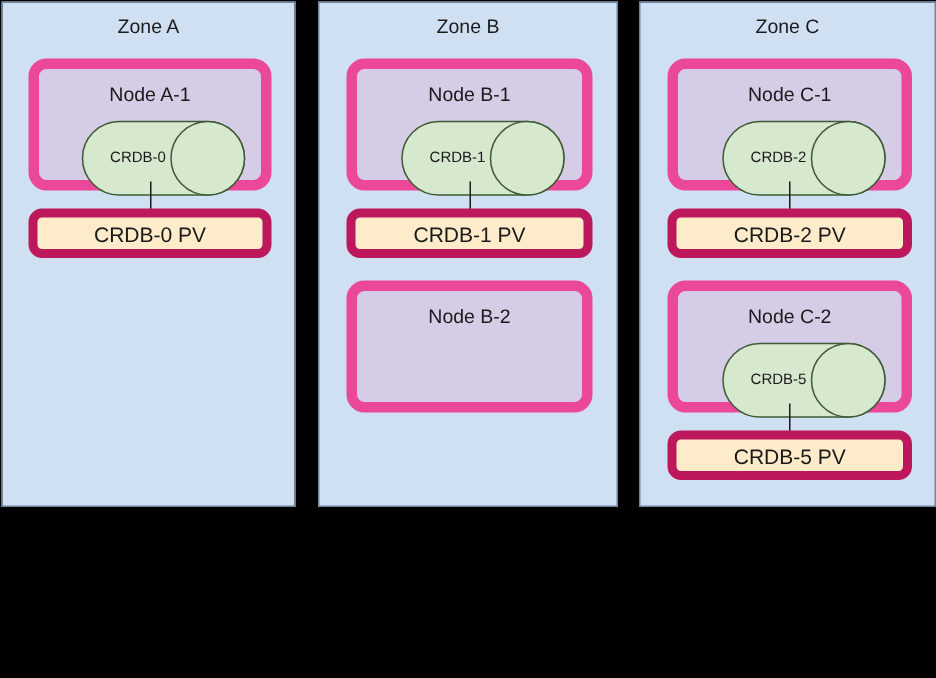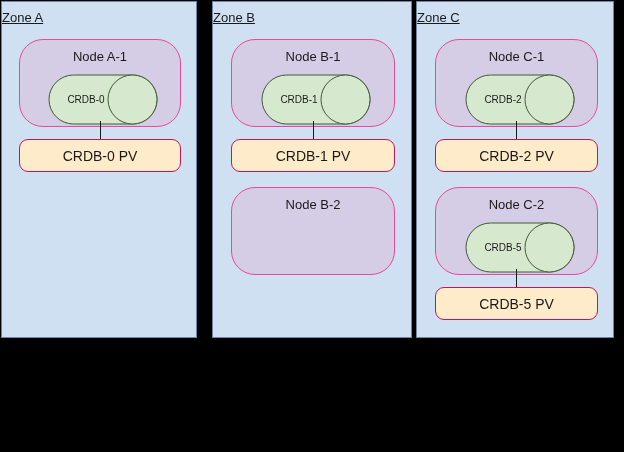--- a/index.html
+++ b/index.html
@@ -19,31 +19,30 @@
     position: absolute;
     background: #cfe0f2;
     border: 1px solid #6d84a3;
     box-sizing: border-box;
   }
   .zone-title {
     position: absolute;
     top: 8px;
     left: 0;
     right: 0;
-    text-align: left;
+    text-align: center;
     font-size: 13px;
     color: #1a1a1a;
     line-height: 16px;
-    text-decoration: underline;
   }
   .node {
     position: absolute;
     background: #d5cce5;
-    border: 1px solid #ec4899;
-    border-radius: 24px;
+    border: 7px solid #ec4899;
+    border-radius: 12px;
     box-sizing: border-box;
   }
   .node-title {
     position: absolute;
     top: 9px;
     left: 0;
     right: 0;
     text-align: center;
     font-size: 13px;
     color: #1a1a1a;
@@ -66,21 +65,21 @@
     align-items: center;
     justify-content: center;
     font-size: 10px;
     color: #1a1a1a;
     padding-right: 34px;
     box-sizing: border-box;
   }
   .pv {
     position: absolute;
     background: #fdebca;
-    border: 1px solid #be185d;
+    border: 6px solid #be185d;
     border-radius: 9px;
     box-sizing: border-box;
     display: flex;
     align-items: center;
     justify-content: center;
   }
   .pv-label {
     font-size: 14px;
     color: #1a1a1a;
   }
@@ -134,21 +133,21 @@
 
     <div class="pv" style="left:18px; top:137px; width:164px; height:33px;">
       <span class="pv-label">CRDB-1 PV</span>
     </div>
 
     <div class="node" style="left:18px; top:185px; width:164px; height:88px;">
       <div class="node-title">Node B-2</div>
     </div>
   </div>
 
-  <div class="zone" style="left:416px; top:1px; width:198px; height:337px;">
+  <div class="zone" style="left:426px; top:1px; width:198px; height:337px;">
     <div class="zone-title">Zone C</div>
 
     <div class="node" style="left:18px; top:37px; width:163px; height:88px;">
       <div class="node-title">Node C-1</div>
       <div class="db" style="left:29px; top:34px; width:110px; height:51px;">
         <svg width="110" height="51" viewBox="0 0 110 51">
           <path d="M25.5,1 H84.5 A24.5,24.5 0 0 1 84.5,50 H25.5 A24.5,24.5 0 0 1 25.5,1 Z" fill="#d6e8cd" stroke="#3f5a36" stroke-width="1"></path>
           <ellipse cx="84.5" cy="25.5" rx="24.5" ry="24.5" fill="#d6e8cd" stroke="#3f5a36" stroke-width="1"></ellipse>
         </svg>
         <div class="db-label">CRDB-2</div>

